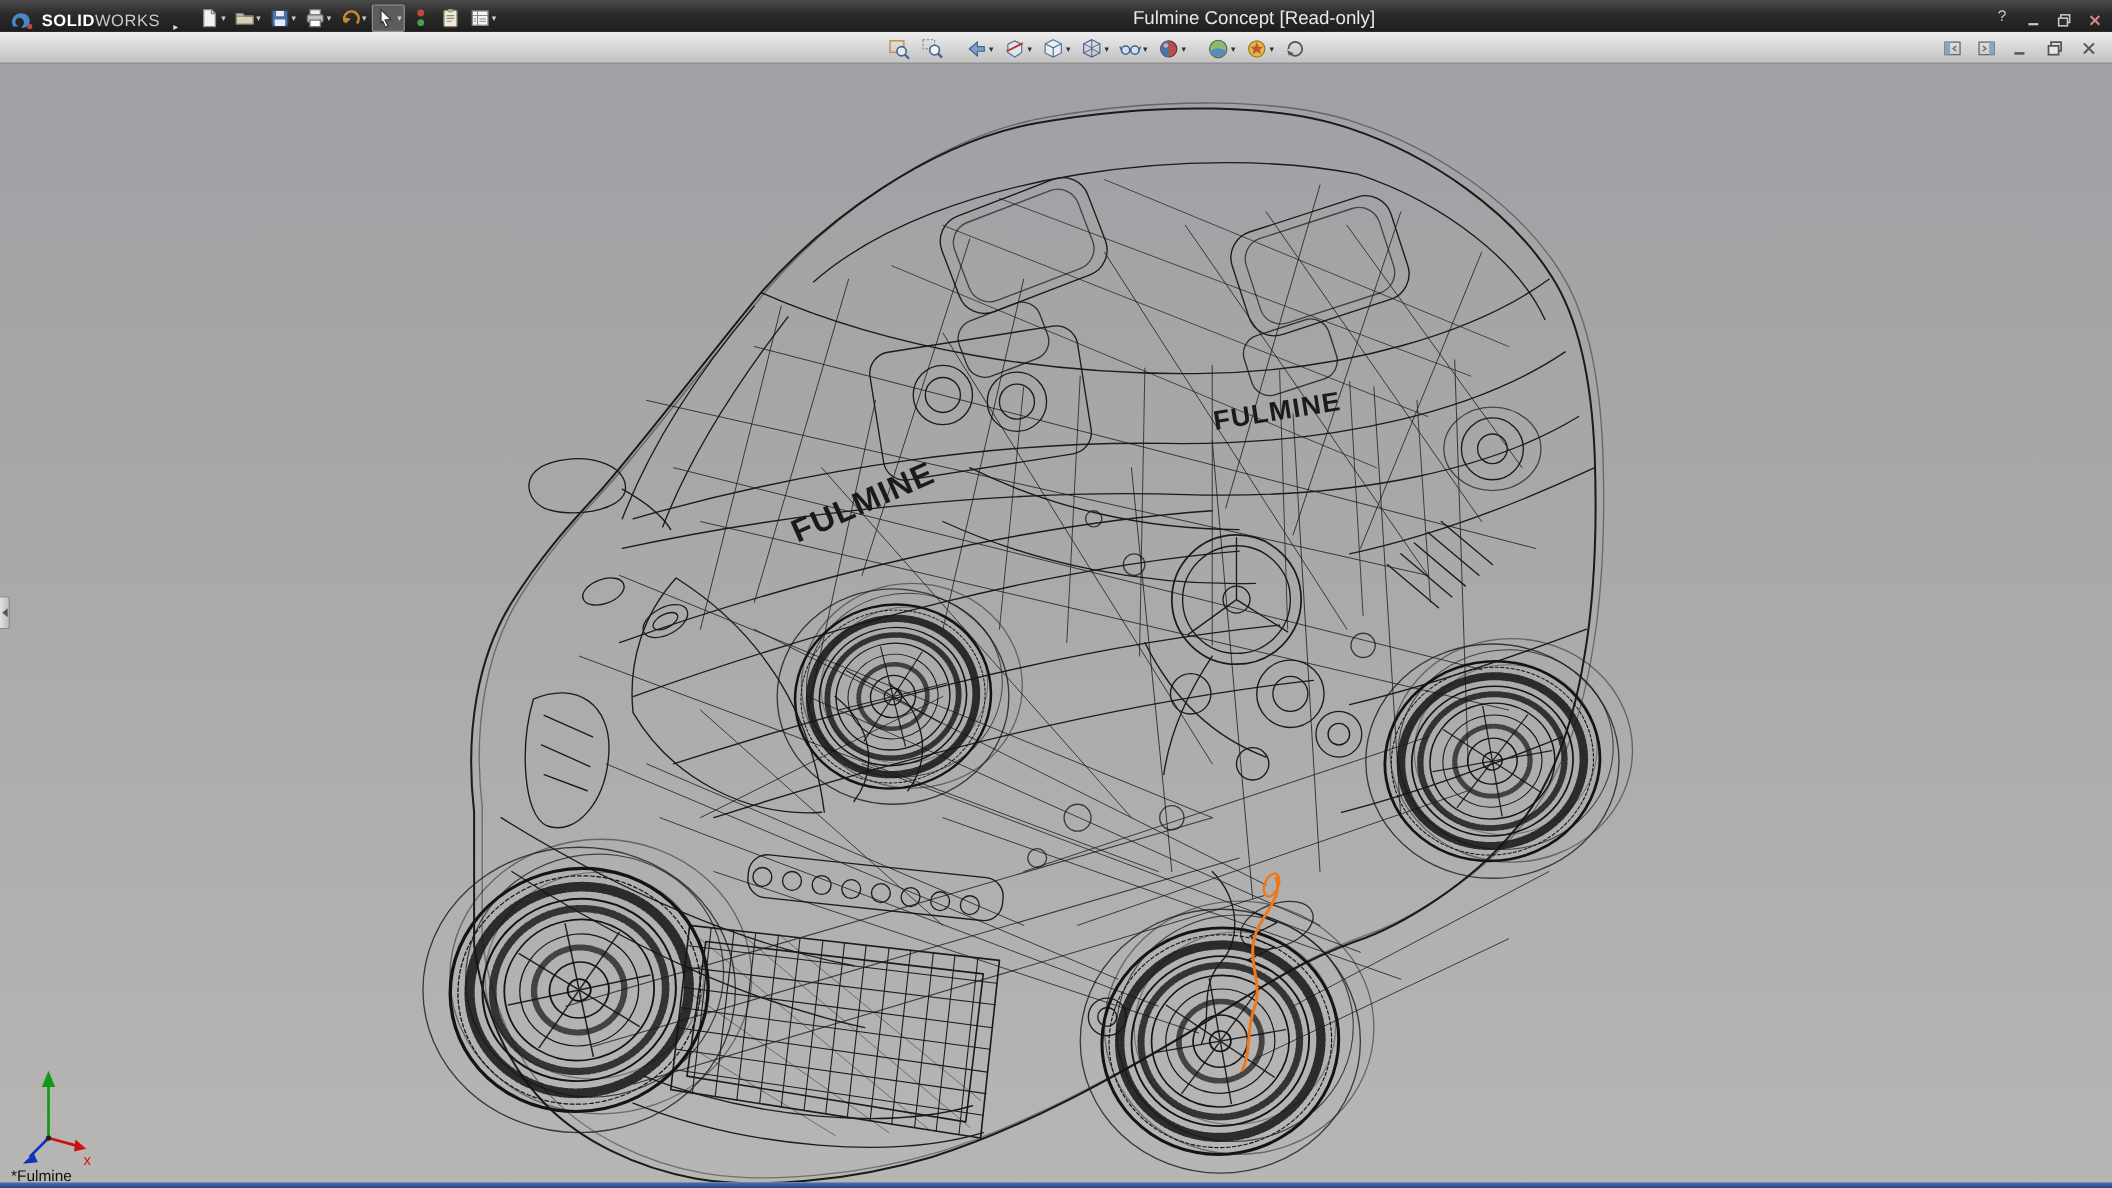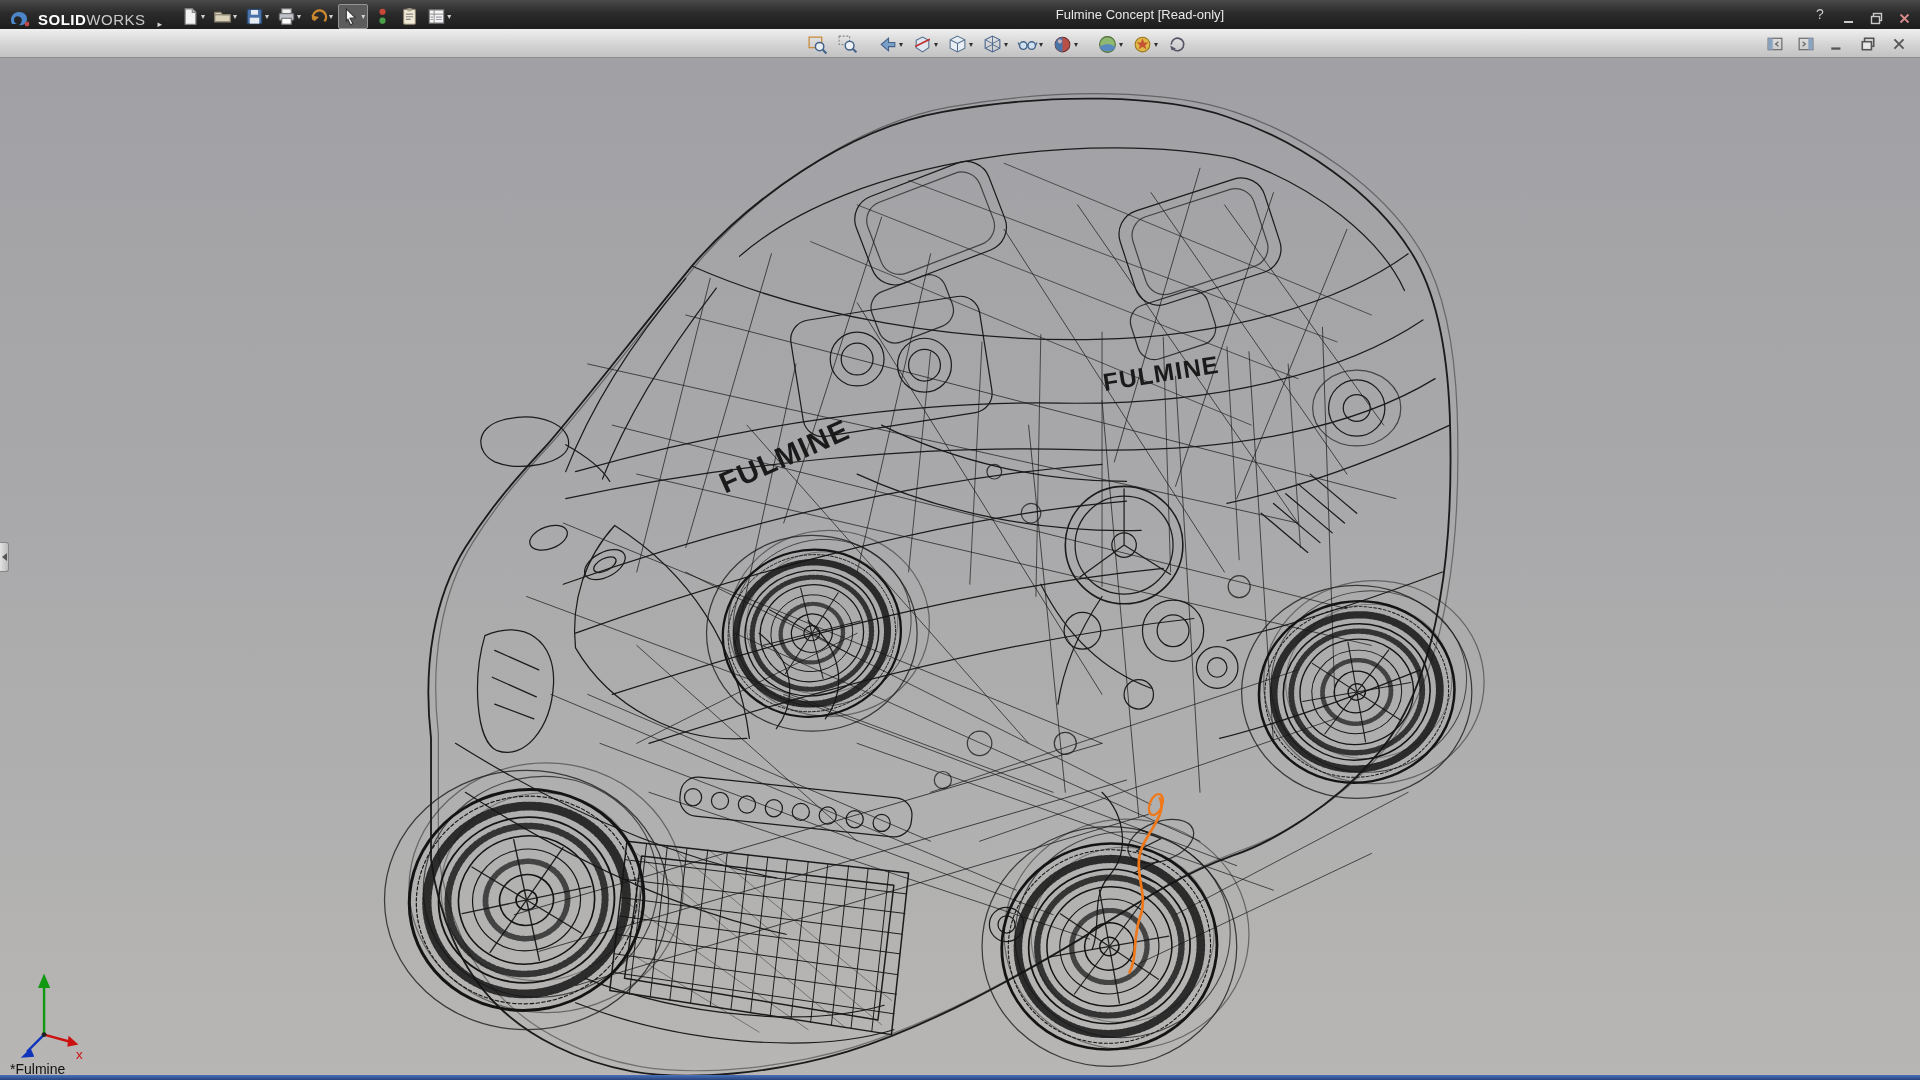--- a/index.html
+++ b/index.html
@@ -22,21 +22,21 @@
   .brand-text .bold { font-weight:bold; }
   .brand-text .light { color:#c9c9c9; }
   .flyout { color:#d8d8d8; font-size:9px; margin:0 16px 0 4px; }
   .tb-tools { display:flex; align-items:center; gap:2px; }
   .tool { display:flex; align-items:center; padding:2px 2px; border:1px solid transparent; border-radius:2px; }
   .tb-tools .tool svg { width:19px; height:19px; display:block; }
   .tool.active { background:#5c5c5c; border-color:#949494; }
   .tb-tools .caret { font-size:8px; color:#cfcfcf; margin-left:1px; }
   .title-text {
     position:absolute; left:990px; width:300px; top:7px;
-    text-align:center; color:#e8e8e8; font-size:13px; white-space:nowrap;
+    text-align:center; color:#e8e8e8; font-size:17px; white-space:nowrap;
   }
   .win-controls { position:absolute; right:8px; top:0; height:29px; display:flex; align-items:center; gap:12px; }
   .win-btn { color:#c9c9c9; font-size:14px; width:16px; text-align:center; line-height:29px; }
   .win-btn svg { width:13px; height:13px; display:block; margin:8px auto 0; }
 
   
   .viewbar {
     position:absolute; left:0; top:29px; width:1920px; height:29px;
     background:linear-gradient(180deg,#efefef 0%,#d4d4d4 55%,#c2c2c2 100%);
     border-bottom:1px solid #8d8d8d; z-index:5;

